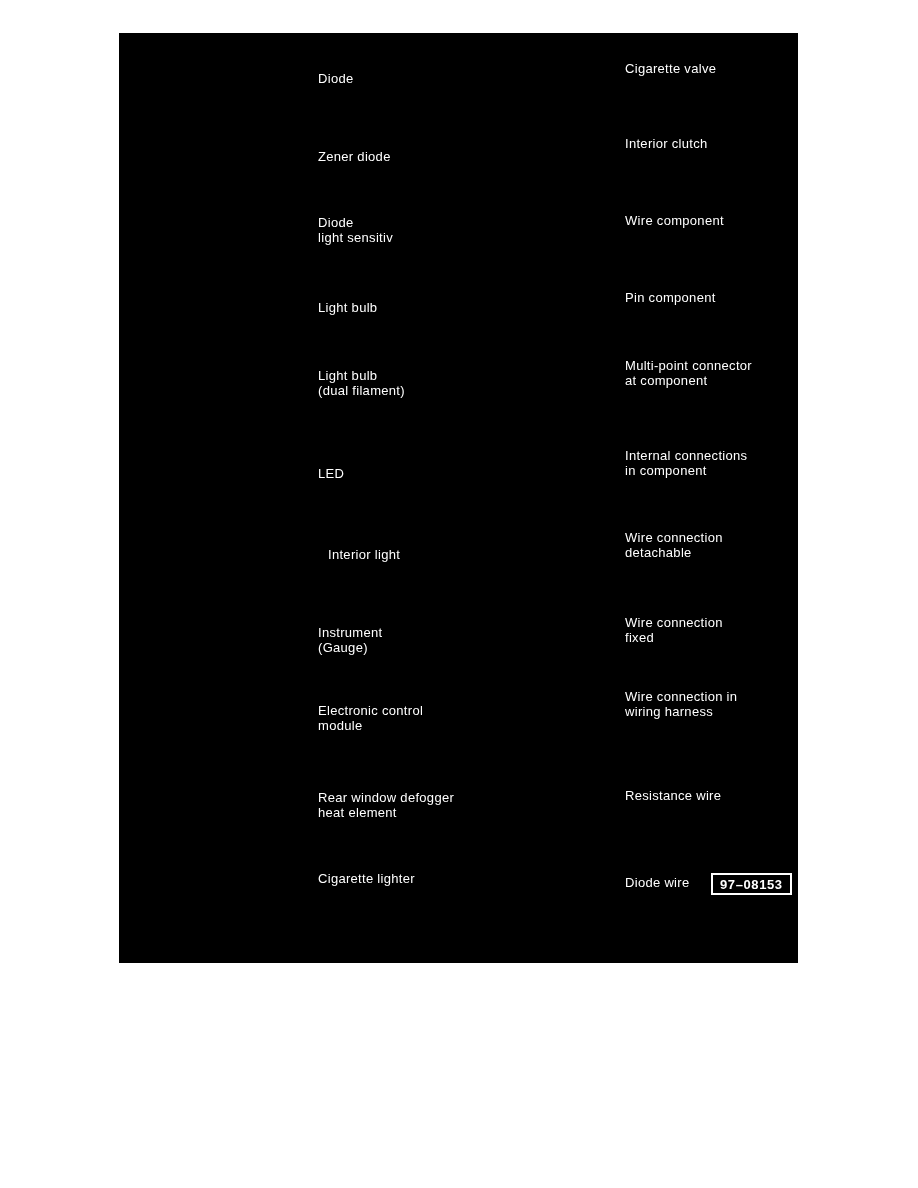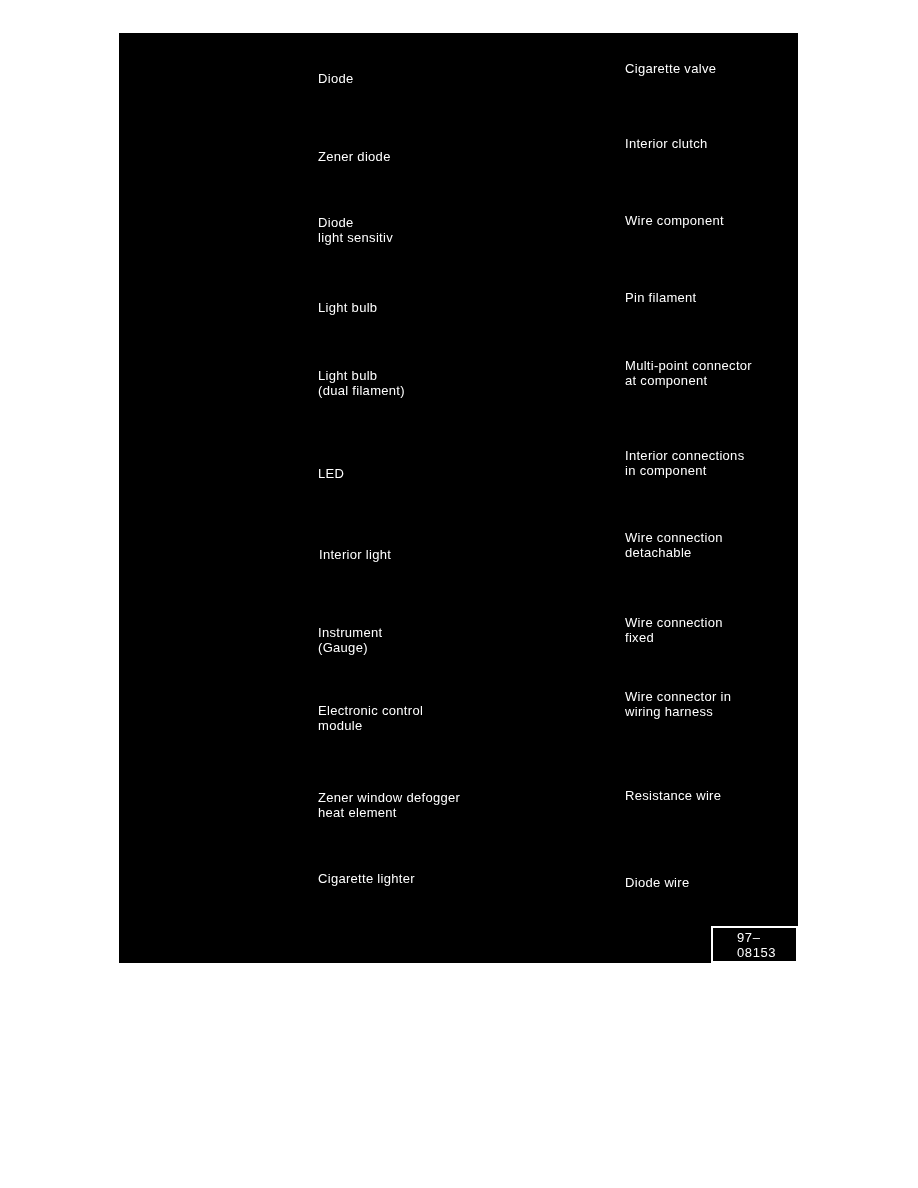--- a/index.html
+++ b/index.html
@@ -2,22 +2,22 @@
 <html><head>
 <meta charset="utf-8">
 <style>
   html,body{margin:0;padding:0;background:#ffffff;}
   #page{position:relative;width:918px;height:1188px;background:#ffffff;overflow:hidden;
         font-family:"Liberation Sans",sans-serif;}
   .panel{position:absolute;left:119px;top:33px;width:679px;height:930px;background:#000000;}
   .sym{position:absolute;overflow:visible;}
   .lbl{position:absolute;color:#ffffff;font-size:13px;line-height:14.5px;
        letter-spacing:0.3px;white-space:pre-line;}
-  .badge{position:absolute;left:592px;top:893px;border:2px solid #ffffff;color:#ffffff;
-         font-size:13px;font-weight:normal;letter-spacing:0.6px;padding:2px 7px 1px 24px;}
+  .badge{position:absolute;left:592px;top:840px;border:2px solid #ffffff;color:#ffffff;
+         font-size:13px;font-weight:bold;letter-spacing:0.6px;padding:2px 7px 1px 7px;}
 </style>
 </head>
 <body>
 
 <svg aria-hidden="true" style="position:absolute;width:0;height:0;overflow:hidden">
   <defs>
     <symbol id="sym-diode" viewBox="0 0 44 60">
       <line class="s" x1="22" y1="0" x2="22" y2="16"></line>
       <polygon class="f" points="8,16 36,16 22,31"></polygon>
       <line class="s" x1="6" y1="31" x2="38" y2="31"></line>
@@ -221,38 +221,38 @@
 (dual filament)</div>
 
     <svg class="sym" style="left:33px;top:405px" width="64" height="78">
         <use href="#sym-led"></use>
       </svg>
     <div class="lbl" style="left:199px;top:434px">LED</div>
 
     <svg class="sym" style="left:29px;top:470px" width="60" height="92">
         <use href="#sym-interior"></use>
       </svg>
-    <div class="lbl" style="left:200px;top:515px">Interior light</div>
+    <div class="lbl" style="left:209px;top:515px">Interior light</div>
 
     <svg class="sym" style="left:40px;top:567px" width="48" height="80">
         <use href="#sym-instrument"></use>
       </svg>
     <div class="lbl" style="left:199px;top:593px">Instrument
 (Gauge)</div>
 
     <svg class="sym" style="left:40px;top:661px" width="48" height="48">
         <use href="#sym-ecm"></use>
       </svg>
     <div class="lbl" style="left:199px;top:671px">Electronic control
 module</div>
 
     <svg class="sym" style="left:39px;top:729px" width="52" height="88">
         <use href="#sym-defogger"></use>
       </svg>
-    <div class="lbl" style="left:199px;top:758px">Zener window defogger
+    <div class="lbl" style="left:199px;top:758px">Rear window defogger
 heat element</div>
 
     <svg class="sym" style="left:35px;top:805px" width="52" height="96">
         <use href="#sym-cig"></use>
       </svg>
     <div class="lbl" style="left:199px;top:839px">Cigarette lighter</div>
 
     <svg class="sym" style="left:366px;top:10px" width="76" height="56">
         <use href="#sym-solenoid"></use>
       </svg>
@@ -264,50 +264,50 @@
     <div class="lbl" style="left:506px;top:104px">Interior clutch</div>
 
     <svg class="sym" style="left:368px;top:176px" width="80" height="36">
         <use href="#sym-connector"></use>
       </svg>
     <div class="lbl" style="left:506px;top:181px">Wire component</div>
 
     <svg class="sym" style="left:376px;top:243px" width="60" height="50">
         <use href="#sym-pin"></use>
       </svg>
-    <div class="lbl" style="left:506px;top:258px">Pin filament</div>
+    <div class="lbl" style="left:506px;top:258px">Pin component</div>
 
     <svg class="sym" style="left:376px;top:323px" width="60" height="50">
         <use href="#sym-multipoint"></use>
       </svg>
     <div class="lbl" style="left:506px;top:326px">Multi-point connector
 at component</div>
 
     <svg class="sym" style="left:375px;top:406px" width="64" height="48">
         <use href="#sym-internal"></use>
       </svg>
-    <div class="lbl" style="left:506px;top:416px">Interior connections
+    <div class="lbl" style="left:506px;top:416px">Internal connections
 in component</div>
 
     <svg class="sym" style="left:376px;top:493px" width="60" height="56">
         <use href="#sym-detach"></use>
       </svg>
     <div class="lbl" style="left:506px;top:498px">Wire connection
 detachable</div>
 
     <svg class="sym" style="left:376px;top:576px" width="60" height="56">
         <use href="#sym-fixed"></use>
       </svg>
     <div class="lbl" style="left:506px;top:583px">Wire connection
 fixed</div>
 
     <svg class="sym" style="left:376px;top:657px" width="66" height="48">
         <use href="#sym-harness"></use>
       </svg>
-    <div class="lbl" style="left:506px;top:657px">Wire connector in
+    <div class="lbl" style="left:506px;top:657px">Wire connection in
 wiring harness</div>
 
     <svg class="sym" style="left:378px;top:731px" width="60" height="80">
         <use href="#sym-resistance"></use>
       </svg>
     <div class="lbl" style="left:506px;top:756px">Resistance wire</div>
 
     <svg class="sym" style="left:378px;top:832px" width="64" height="60">
         <use href="#sym-shield"></use>
       </svg>

